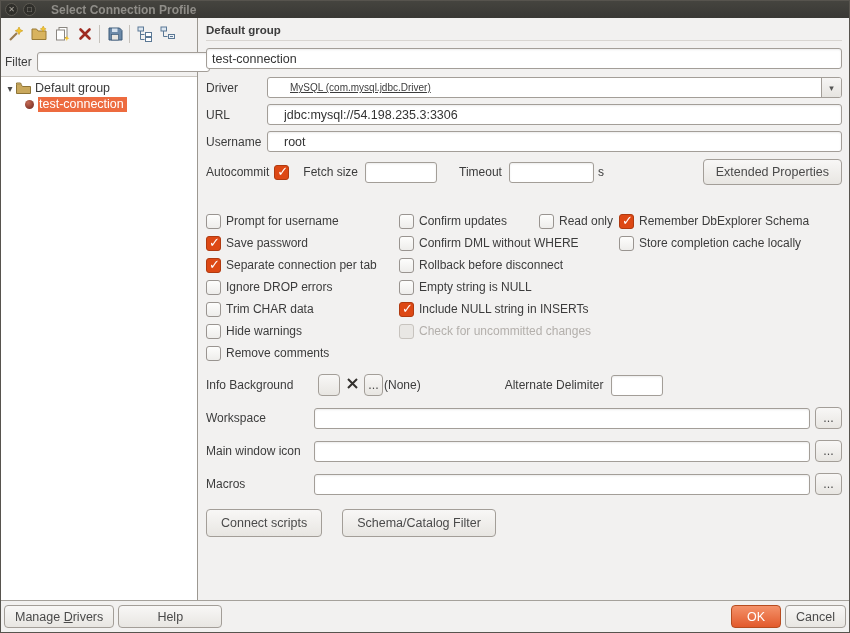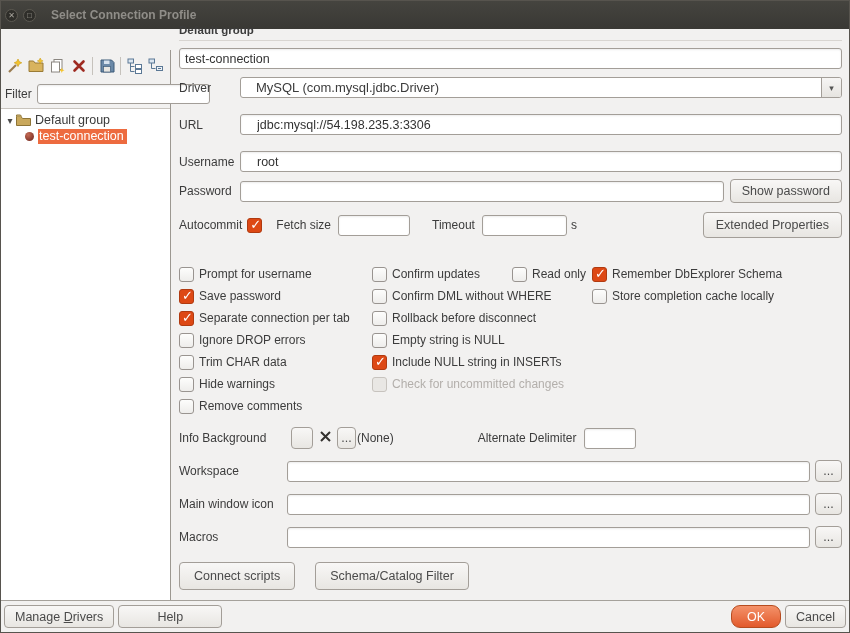--- a/index.html
+++ b/index.html
@@ -1,29 +1,29 @@
 <!DOCTYPE html>
 <html><head>
 <meta charset="utf-8">
 <style>
   * { margin:0; padding:0; box-sizing:border-box; }
   html,body { width:850px; height:633px; }
   body { font-family:"Liberation Sans","DejaVu Sans",sans-serif; font-size:12px; color:#3c3c3c; background:#f2f1f0; }
   .window { position:relative; width:850px; height:633px; background:#f2f1f0; border:1px solid #57544e; overflow:hidden; }
 
   
-  .titlebar { height:28px; background:linear-gradient(#45443f,#393834); display:flex; align-items:center; padding:0 4px; }
+  .titlebar { height:17px; background:linear-gradient(#45443f,#393834); display:flex; align-items:center; padding:0 4px; }
   .win-btn { width:13px; height:13px; border-radius:50%; background:#2f2e2a; border:1px solid #5c5952; color:#a8a49c; font-size:8px; line-height:11px; text-align:center; margin-right:5px; cursor:default; }
   .win-close::before { content:"\2715"; }
   .win-restore::before { content:"\25A1"; }
   .title { color:#8f8d88; font-weight:bold; font-size:12px; margin-left:10px; }
 
   
   .main { position:absolute; top:17px; left:0; right:0; bottom:32px; display:flex; }
-  .left { width:170px; flex:none; border-right:1px solid #9c9891; display:flex; flex-direction:column;margin-top:32px; }
+  .left { width:197px; flex:none; border-right:1px solid #9c9891; display:flex; flex-direction:column; }
   .right { flex:1; padding:5px 7px 0 8px; display:flex; flex-direction:column; overflow:hidden; }
 
   
   .toolbar { height:31px; display:flex; align-items:center; padding:0 3px; }
   .tbtn { width:23px; height:24px; display:flex; align-items:center; justify-content:center; border-radius:3px; cursor:default; }
   .tsep { width:1px; height:18px; background:#c6c2bc; margin:0 3px; }
 
   
   .filter-row { display:flex; align-items:center; gap:5px; padding:3px 4px 4px 4px; }
   .filter-row .txt { flex:1; height:20px; }
@@ -38,26 +38,26 @@
 
   
   .txt { height:21px; background:#ffffff; border:1px solid #a39e98; border-radius:3px; padding:0 5px; font-family:inherit; font-size:12.5px; color:#333; box-shadow:inset 0 1px 2px rgba(0,0,0,0.08); }
   .btn { font-family:inherit; font-size:12.5px; color:#4a4a4a; background:linear-gradient(#f8f7f6,#e8e6e2); border:1px solid #a39e98; border-radius:4px; padding:3px 10px; cursor:default; white-space:nowrap; }
   .btn.ok { background:linear-gradient(#f4926a,#e25a2c); border-color:#b64c20; color:#ffffff; }
   .accel { text-decoration:underline; }
 
   
   .group-header { font-weight:bold; font-size:11.5px; padding:1px 1px 4px 0; border-bottom:1px solid #d8d5d1; margin-bottom:7px; }
   .name-input { width:100%; margin-bottom:8px; }
-  .frow { display:flex; align-items:center; margin-bottom:16px; }
+  .frow { display:flex; align-items:center; margin-bottom:6px; }
   .flabel { width:61px; flex:none; }
   .wlabel { width:108px; flex:none; }
   .frow .txt.grow { flex:1;padding-left:16px; }
   .combo { flex:1; height:21px; background:#fff; border:1px solid #a39e98; border-radius:3px; display:flex; align-items:center; overflow:hidden; }
-  .combo-text { flex:1; padding:0 15px; font-size:13px; }
+  .combo-text { flex:1; padding:0 22px; font-size:10px;text-decoration:underline; }
   .combo-btn { width:20px; height:100%; border-left:1px solid #a39e98; background:linear-gradient(#f6f5f4,#e6e4e0); display:flex; align-items:center; justify-content:center; color:#555; font-size:9px; }
   .combo-btn::before { content:"\25BE"; }
   .row-password { margin-bottom:9px; }
   .row-password .btn { margin-left:6px; padding:4px 11px; }
   .auto-row { margin-bottom:13px; }
   .auto-row .ml14 { margin-left:14px; }
   .auto-row .ml22 { margin-left:22px; }
   .auto-row .ml4 { margin-left:4px; }
   .spacer { flex:1; }
 
@@ -84,21 +84,21 @@
   .path-row .dots2 { width:27px; height:22px; padding:0; margin-left:5px; flex:none; }
 
   .script-row { margin-top:3px; display:flex; gap:20px; }
   .script-row .btn { padding:6px 14px; }
 
   
   .footer { position:absolute; left:0; right:0; bottom:0; height:32px; border-top:1px solid #a5a19b; display:flex; align-items:center; padding:0 3px; background:#f2f1f0; }
   .footer .btn { height:23px; padding:2px 10px; }
   .footer .btn.manage { min-width:96px; }
   .footer .btn.help { min-width:104px; margin-left:4px; }
-  .footer .btn.ok { min-width:50px; margin-right:4px;border-radius:9px; }
+  .footer .btn.ok { min-width:50px; margin-right:4px; }
   .footer .btn.cancel { min-width:55px; }
 </style>
 </head>
 <body>
 
 <div class="window">
 
   <div class="titlebar">
     <span class="win-btn win-close"></span>
     <span class="win-btn win-restore"></span>
@@ -199,25 +199,20 @@
       <div class="frow">
         <span class="flabel">URL</span>
         <input class="txt grow" type="text" value="jdbc:mysql://54.198.235.3:3306" style="">
       </div>
 
       <div class="frow" style="margin-bottom:7px">
         <span class="flabel">Username</span>
         <input class="txt grow" type="text" value="root" style="">
       </div>
 
-      <div class="frow row-password">
-        <span class="flabel">Password</span>
-        <input class="txt grow" type="text" value="" style="">
-        <button class="btn">Show password</button>
-      </div>
 
       <div class="frow auto-row">
         <label class="cb">
           <span class="cbl">Autocommit</span>
           <span class="box" data-checked="true"></span>
         </label>
         <span class="ml14">Fetch size</span>
         <input class="txt" style="width: 72px; margin-left: 7px;" type="text" value="">
         <span class="ml22">Timeout</span>
         <input class="txt" style="width: 85px; margin-left: 7px;" type="text" value="">

